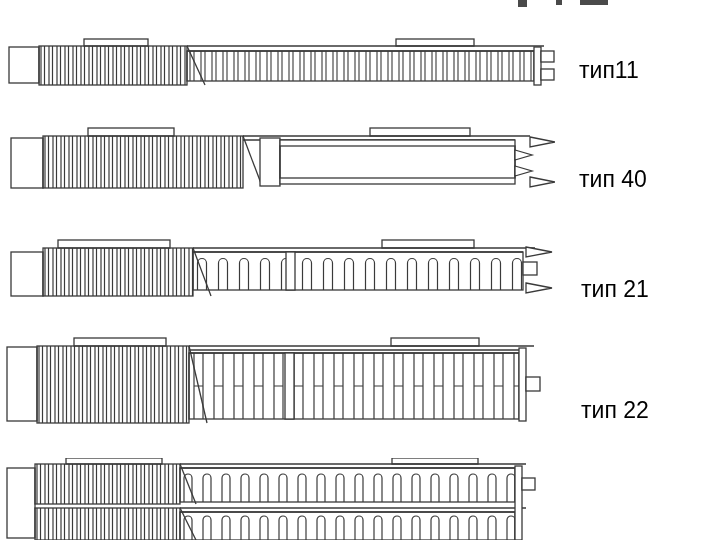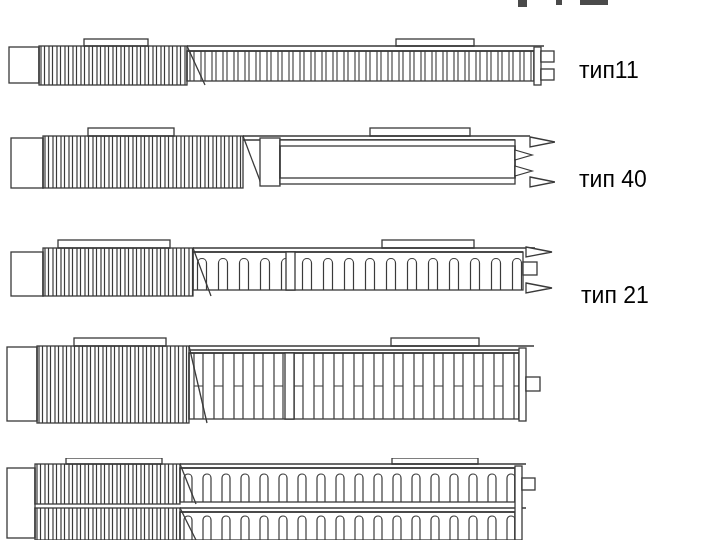--- a/index.html
+++ b/index.html
@@ -97,21 +97,21 @@
       <rect x="33" y="10" width="150" height="48" fill="url(#c3)"></rect>
       <path d="M183 10 H525 M183 14 H513"></path>
       <rect x="183" y="14" width="330" height="38" fill="url(#u3)"></rect>
       <rect x="276" y="14" width="9" height="38" fill="#fff"></rect>
       <line x1="183" y1="10" x2="201" y2="58"></line>
       <rect x="513" y="24" width="14" height="13" fill="#fff"></rect>
       <polygon points="516,9 542,14 516,19" fill="#fff"></polygon>
       <polygon points="516,45 542,50 516,55" fill="#fff"></polygon>
     </g>
   </svg>
-  <div class="type-label" style="left:581px; top:282px">тип 21</div>
+  <div class="type-label" style="left:581px; top:276px">тип 21</div>
 
   <svg class="row-drawing" style="left:6px; top:337px" width="548" height="96" viewBox="0 0 548 96">
     <defs>
       <pattern id="c4" x="31" y="0" width="8" height="300" patternUnits="userSpaceOnUse">
         <path d="M2 0 V300 M5.5 0 V300" stroke="#3a3a3a" stroke-width="1.2" fill="none"></path>
       </pattern>
       <pattern id="h4" x="183" y="16" width="20" height="66" patternUnits="userSpaceOnUse">
         <path d="M5 0 V66 M14 0 V66 M5 33 H14" stroke="#3a3a3a" stroke-width="1.2" fill="none"></path>
       </pattern>
     </defs>
@@ -121,20 +121,21 @@
       <rect x="385" y="1" width="88" height="8" fill="#fff"></rect>
       <rect x="31" y="9" width="152" height="77" fill="url(#c4)"></rect>
       <path d="M183 9 H528 M183 13 H513 M183 16 H513"></path>
       <rect x="183" y="16" width="330" height="66" fill="url(#h4)"></rect>
       <rect x="279" y="16" width="9" height="66" fill="#fff"></rect>
       <line x1="183" y1="9" x2="201" y2="86"></line>
       <rect x="513" y="11" width="7" height="73" fill="#fff"></rect>
       <rect x="520" y="40" width="14" height="14" fill="#fff"></rect>
     </g>
   </svg>
+  <div class="type-label" style="left:581px; top:397px">тип 22</div>
 
   <svg class="row-drawing" style="left:6px; top:458px" width="548" height="82" viewBox="0 0 548 82">
     <defs>
       <pattern id="c5" x="29" y="0" width="8" height="300" patternUnits="userSpaceOnUse">
         <path d="M2 0 V300 M5.5 0 V300" stroke="#3a3a3a" stroke-width="1.2" fill="none"></path>
       </pattern>
       <pattern id="u5a" x="174" y="10" width="19" height="34" patternUnits="userSpaceOnUse">
         <path d="M4 34 V10 a4 4 0 0 1 8 0 V34" stroke="#3a3a3a" stroke-width="1.2" fill="none"></path>
       </pattern>
       <pattern id="u5b" x="174" y="54" width="19" height="28" patternUnits="userSpaceOnUse">

